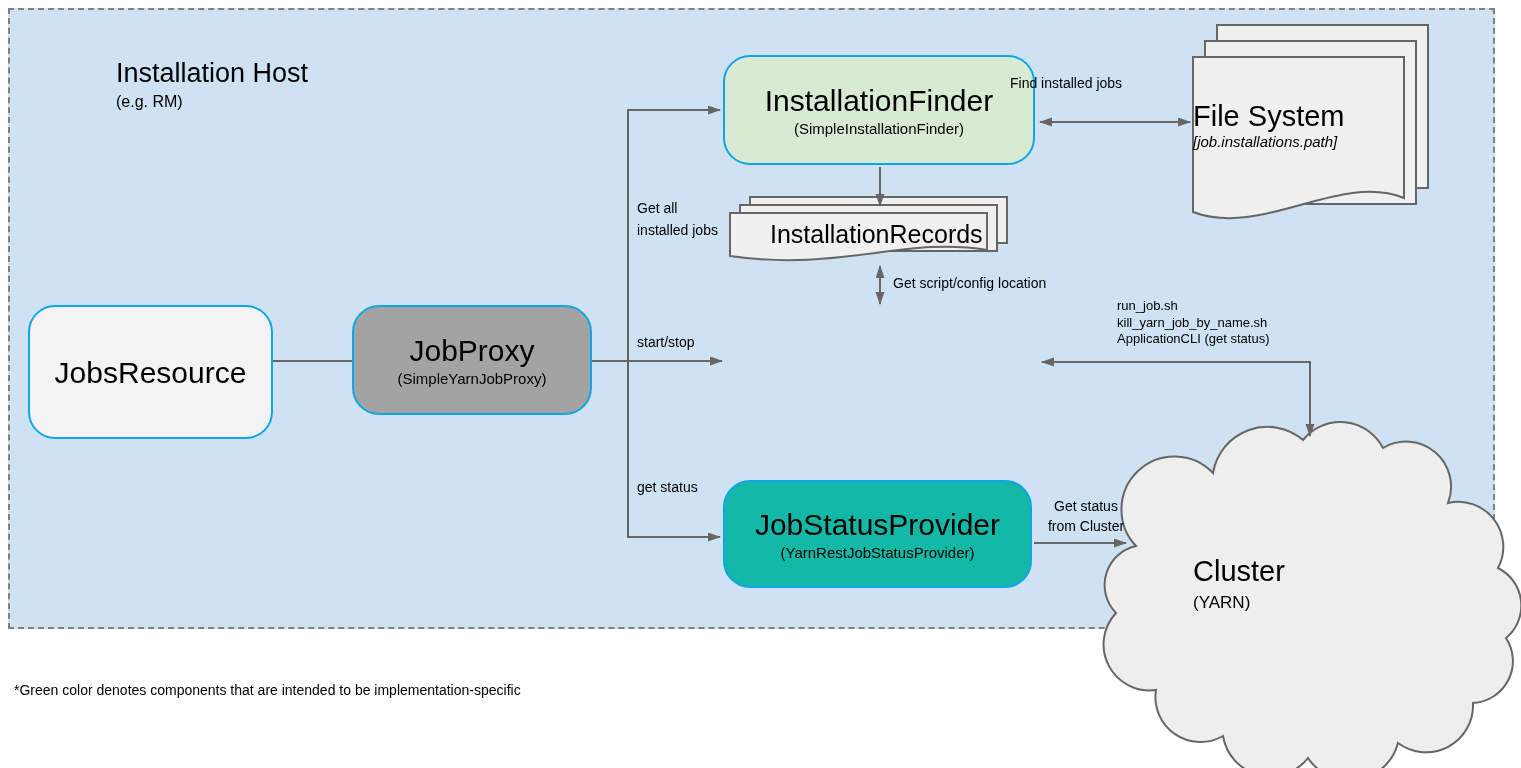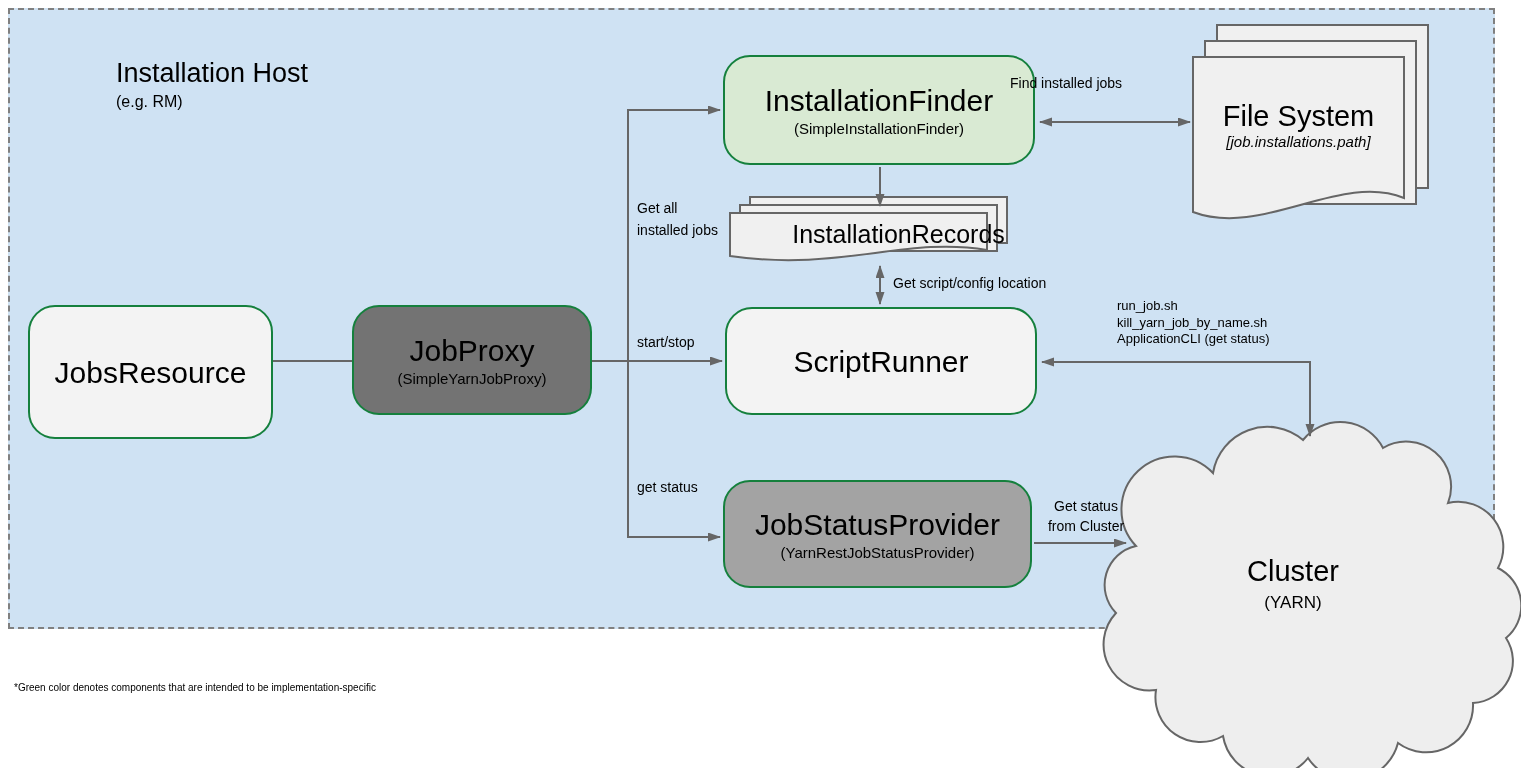--- a/index.html
+++ b/index.html
@@ -7,40 +7,40 @@
     position:relative;width:1521px;height:768px;overflow:hidden;
     font-family:"Liberation Sans","DejaVu Sans",sans-serif;color:#000;
   }
   .abs{position:absolute;}
   #host-container{
     left:8px;top:8px;width:1483px;height:617px;
     border:2px dashed #808080;
   }
   .node{
     display:flex;flex-direction:column;align-items:center;justify-content:center;
-    border:2px solid #15803d;border-radius:27px;box-sizing:border-box;
+    border:2px solid #0ea5e9;border-radius:27px;box-sizing:border-box;
     text-align:left;z-index:3;
   }
   .node .title{font-size:30px;line-height:1.1;}
   .node .subtitle{font-size:15px;margin-top:3px;}
   .lbl{font-size:14px;line-height:22px;z-index:4;white-space:nowrap;}
   .lbl-small{font-size:13px;line-height:16.5px;z-index:4;white-space:nowrap;}
-  .doc-label{z-index:4;text-align:center;}
+  .doc-label{z-index:4;text-align:left;}
   #host-title{left:116px;top:58px;width:240px;text-align:left;z-index:4;}
   #host-title .t{font-size:27px;}
   #host-title .s{font-size:16px;margin-top:4px;}
   #file-system-label{left:1193px;top:100px;width:211px;}
   #file-system-label .t{font-size:29px;}
   #file-system-label .s{font-size:15px;font-style:italic;}
   #installation-records-label{left:730px;top:220px;width:257px;margin-left:40px;}
   #installation-records-label .t{font-size:25px;}
   #cluster-label{left:1193px;top:555px;width:200px;}
   #cluster-label .t{font-size:29px;}
   #cluster-label .s{font-size:17px;margin-top:5px;}
-  #footnote{left:14px;top:682px;font-size:10px;z-index:4;}
+  #footnote{left:14px;top:682px;font-size:14px;z-index:4;}
   svg{position:absolute;left:0;top:0;z-index:2;}
 </style>
 </head>
 <body>
 
 <div id="canvas">
 
   <div id="host-container" class="abs" style="background-color: rgb(207, 226, 243);"></div>
 
   <svg width="1521" height="768" viewBox="0 0 1521 768">
@@ -89,35 +89,32 @@
       <line x1="880" y1="266" x2="880" y2="304" marker-start="url(#arrow)" marker-end="url(#arrow)"></line>
       <path d="M 1042,362 H 1310 V 436" marker-start="url(#arrow)" marker-end="url(#arrow)"></path>
       <line x1="1034" y1="543" x2="1126" y2="543" marker-end="url(#arrow)"></line>
     </g>
   </svg>
 
   <div class="node abs" style="left: 28px; top: 305px; width: 245px; height: 134px; background-color: rgb(243, 243, 243);">
     <div class="title">JobsResource</div>
   </div>
 
-  <div class="node abs" style="left: 352px; top: 305px; width: 240px; height: 110px; background-color: #737373;">
+  <div class="node abs" style="left: 352px; top: 305px; width: 240px; height: 110px; background-color: #a3a3a3;">
     <div class="title">JobProxy</div>
     <div class="subtitle">(SimpleYarnJobProxy)</div>
   </div>
 
   <div class="node abs" style="left: 723px; top: 55px; width: 312px; height: 110px; background-color: rgb(217, 234, 211);">
     <div class="title">InstallationFinder</div>
     <div class="subtitle">(SimpleInstallationFinder)</div>
   </div>
 
-  <div class="node abs" style="left: 725px; top: 307px; width: 312px; height: 108px; background-color: rgb(243, 243, 243);">
-    <div class="title">ScriptRunner</div>
-  </div>
 
-  <div class="node abs" style="left: 723px; top: 480px; width: 309px; height: 108px; background-color: #a3a3a3;">
+  <div class="node abs" style="left: 723px; top: 480px; width: 309px; height: 108px; background-color: #14b8a6;">
     <div class="title">JobStatusProvider</div>
     <div class="subtitle">(YarnRestJobStatusProvider)</div>
   </div>
 
   <div id="host-title" class="abs doc-label">
     <div class="t">Installation Host</div>
     <div class="s">(e.g. RM)</div>
   </div>
 
   <div id="file-system-label" class="abs doc-label">

